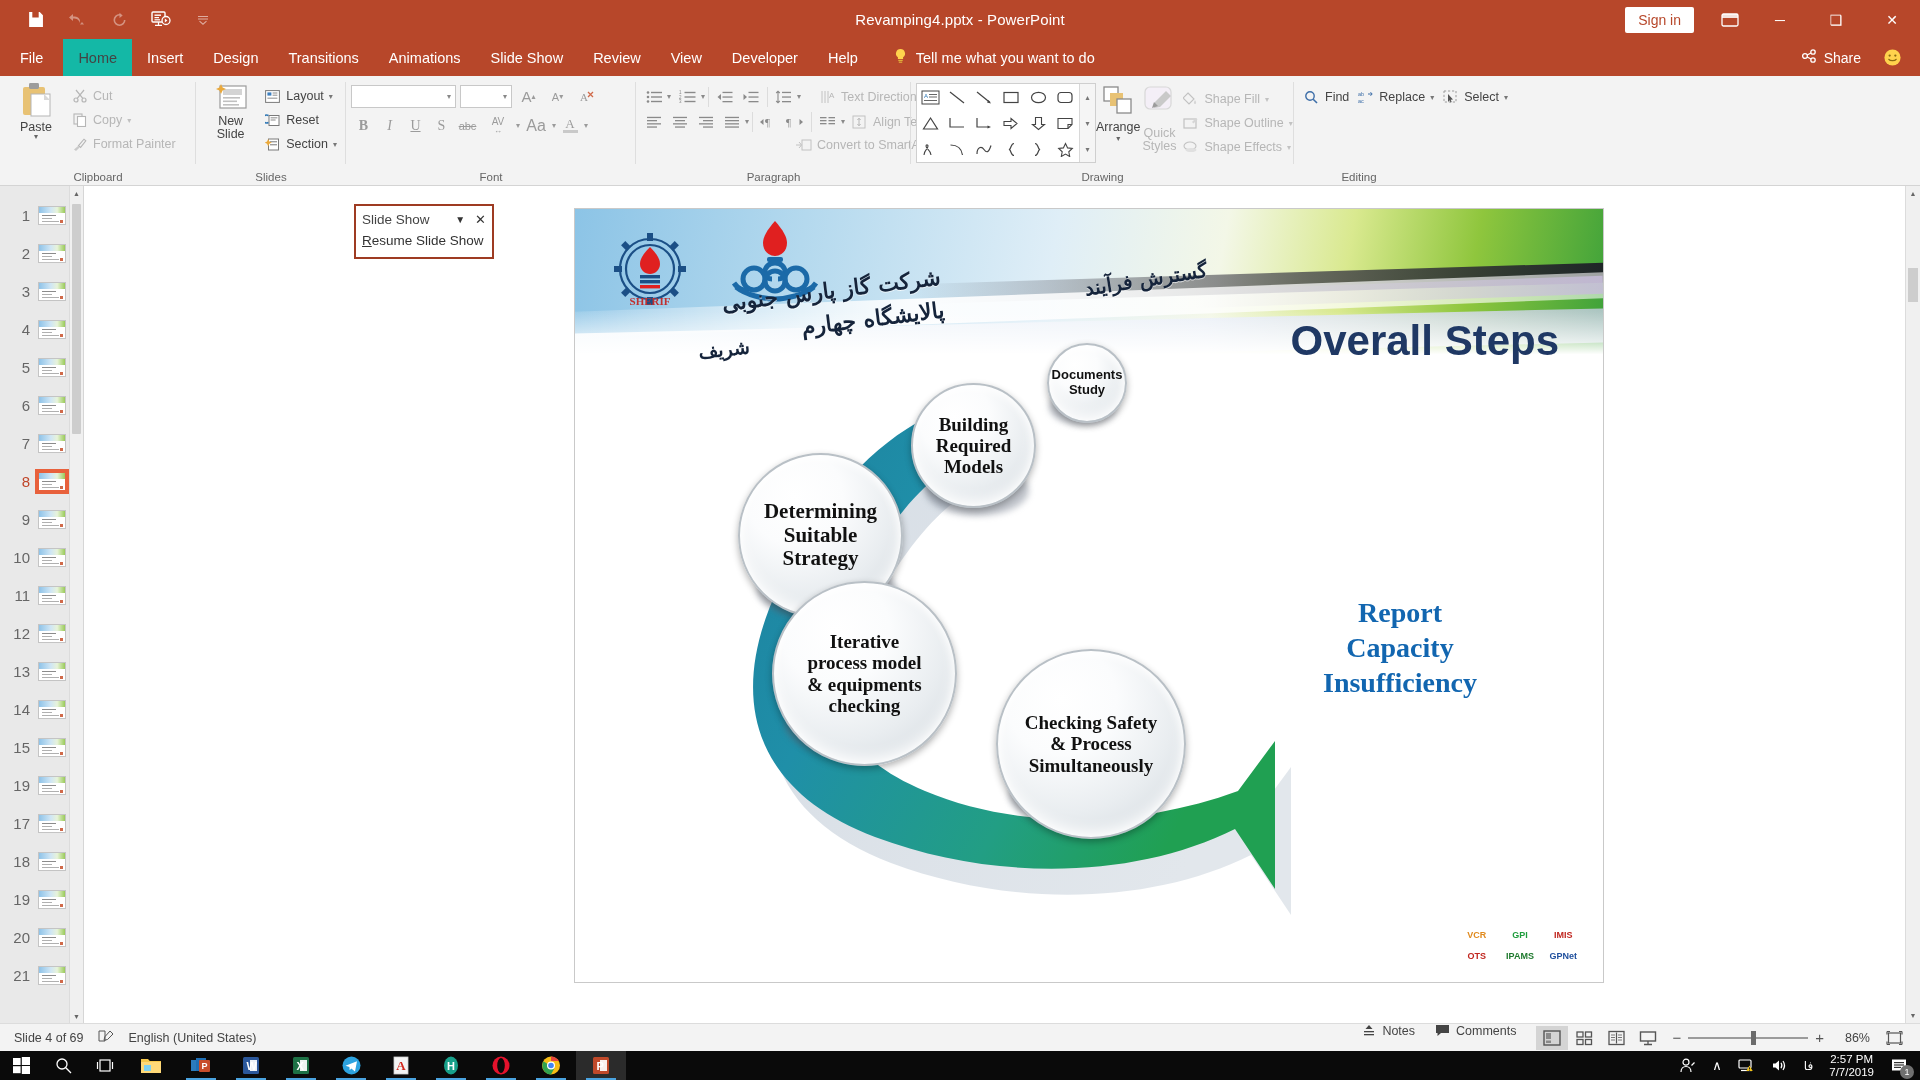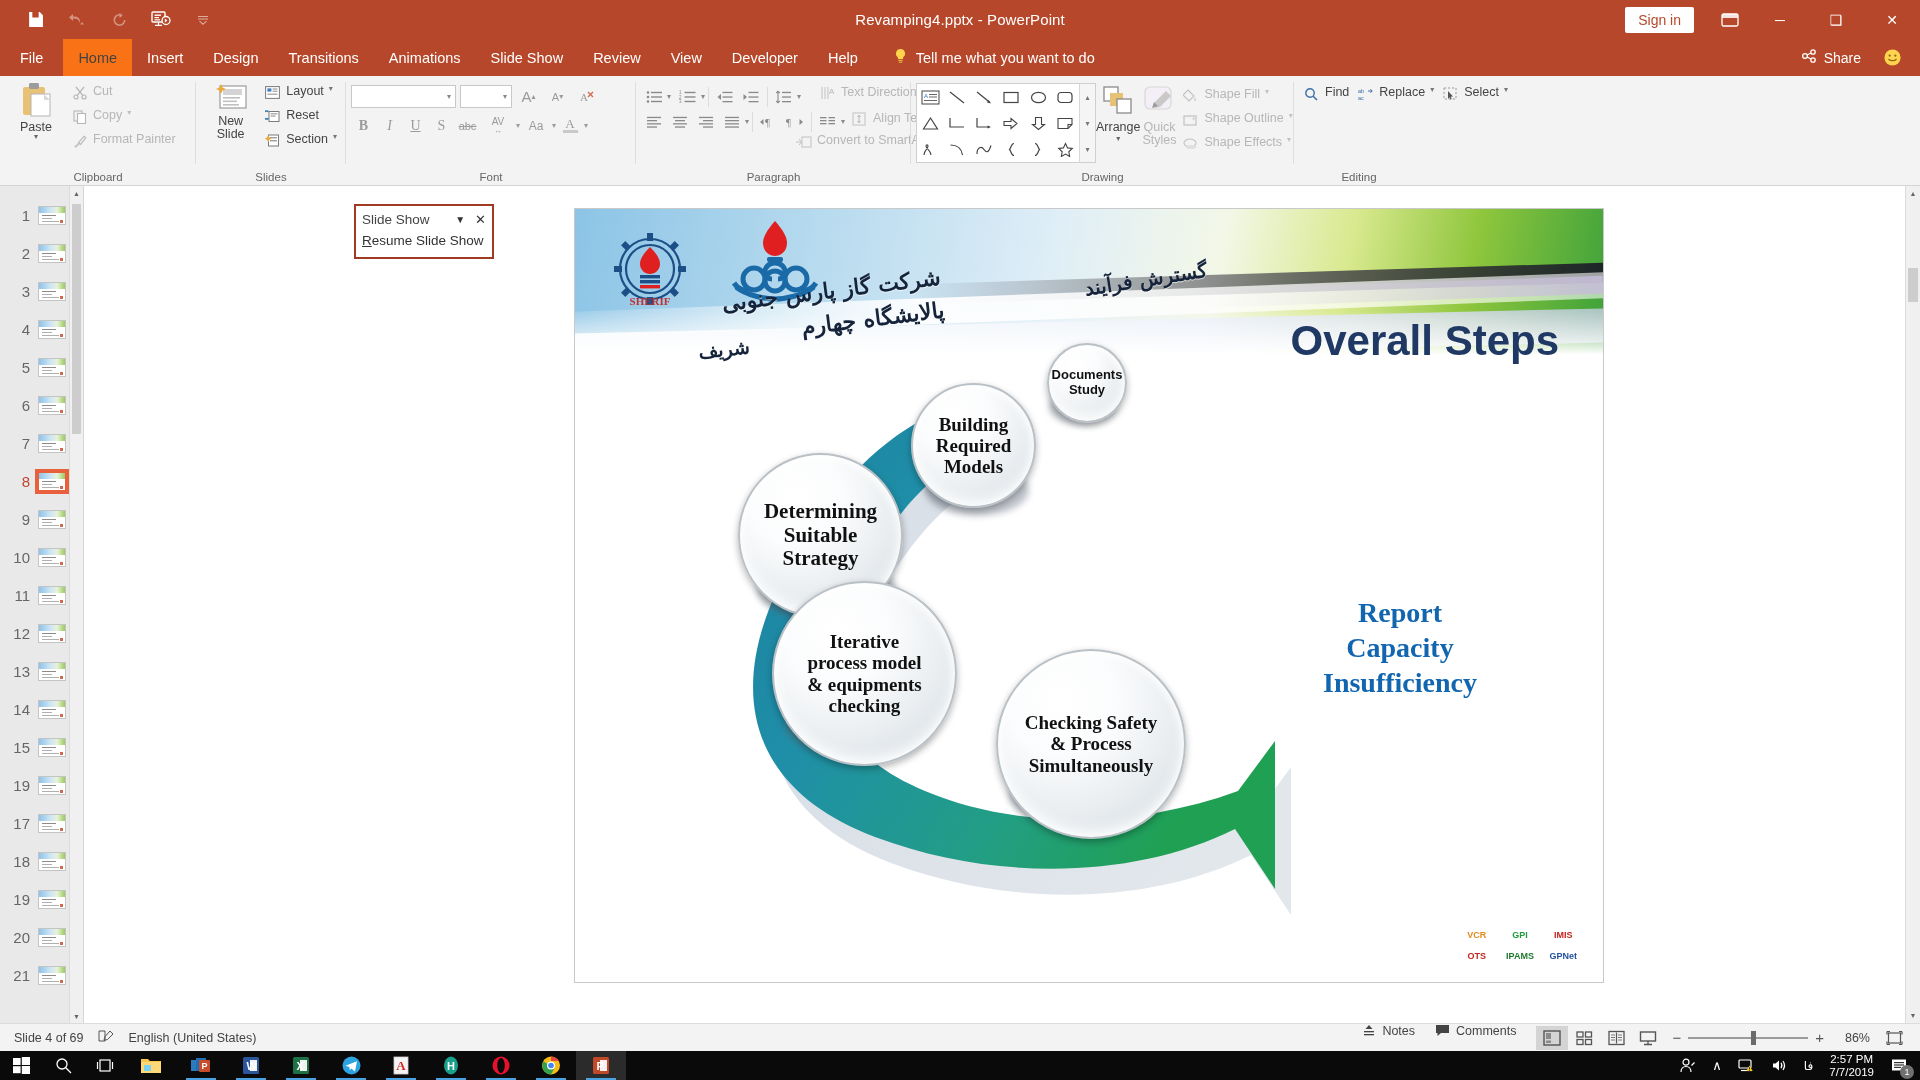--- a/index.html
+++ b/index.html
@@ -34,21 +34,21 @@
   .wbtn{ width:56px;height:39px;display:flex;align-items:center;justify-content:center;
     font-size:14px;cursor:pointer;}
 
   
   .tabs{
     height:37px;background:#b7472a;display:flex;align-items:stretch;color:#fff;
     font-size:14.5px;
   }
   .tab{ padding:0 15px; display:flex;align-items:center;cursor:pointer;}
   .tab.file{ padding:0 20px; }
-  .tab.active{ background:#f97316;color:#444; }
+  .tab.active{ background:#14b8a6;color:#444; }
   .tellme{ display:flex;align-items:center;gap:8px;padding:0 12px;margin-left:8px;cursor:pointer;}
   .tellme .bulb{ color:#ffd34d; font-size:15px;}
   .tabs .share{
     margin-left:auto;display:flex;align-items:center;gap:7px;padding:0 22px;font-size:14px;cursor:pointer;
   }
   .smile{ display:flex;align-items:center;padding-right:18px;font-size:17px;color:#ffd34d;}
 
   
   .ribbon{
     height:110px;background:#f3f3f3;border-bottom:1px solid #d4d4d4;
@@ -58,21 +58,21 @@
   .grp-body{ flex:1; display:flex; align-items:flex-start; }
   .grp-label{ text-align:center;font-size:11.5px;color:#666;height:18px;line-height:18px;position:relative;}
   .grp::after{
     content:""; position:absolute; right:0; top:6px; bottom:22px; width:1px; background:#dedede;
   }
   .grp.nosep::after{ display:none; }
 
   .big-btn{ width:62px;display:flex;flex-direction:column;align-items:center;justify-content:flex-start;
     padding-top:4px;cursor:pointer;}
   .big-btn .lbl{ font-size:12.5px;text-align:center;line-height:13px;margin-top:3px;}
-  .small-row{ display:flex;gap:5px;height:24px;padding:0 4px;cursor:pointer;white-space:nowrap;}
+  .small-row{ display:flex;align-items:center;gap:5px;height:24px;padding:0 4px;cursor:pointer;white-space:nowrap;}
   .small-row.dis{ color:#b6b6b6; }
   .icosm{ width:17px;height:17px;display:inline-flex;align-items:center;justify-content:center;font-size:13px;}
 
   
   .clip-col{ display:flex; }
   .clip-right{ display:flex;flex-direction:column;padding-top:4px;}
 
   
   .font-name{ width:105px;height:23px;border:1px solid #c8c8c8;background:#fff;display:flex;align-items:center;
     padding:0 4px;font-size:12px;}
@@ -447,21 +447,21 @@
         <div class="fbtn" style="font-family:'Liberation Serif',serif;font-weight:bold;font-size:14px">B</div>
         <div class="fbtn" style="font-family:'Liberation Serif',serif;font-style:italic;font-size:14px">I</div>
         <div class="fbtn" style="font-family:'Liberation Serif',serif;text-decoration:underline;font-size:14px">U</div>
         <div class="fbtn" style="font-family:'Liberation Serif',serif;font-size:14px">S</div>
         <div class="fbtn" style="font-size:11px;text-decoration:line-through">abc</div>
         <div class="fbtn" style="width:34px;flex-direction:column;font-size:10px;line-height:9px">
           <span>AV</span>
           <span style="font-size:8px">↔</span>
         </div>
         <span style="font-size:8px;color:#9b9b9b">▾</span>
-        <div class="fbtn" style="width:30px;font-size:12px">Aa</div>
+        <div class="fbtn" style="width:30px;font-size:16px">Aa</div>
         <span style="font-size:8px;color:#9b9b9b">▾</span>
         <div class="fbtn" style="width:26px;flex-direction:column">
           <span style="font-family:'Liberation Serif',serif;font-size:13px;line-height:12px">A</span>
           <span style="display:block;width:15px;height:3px;background:#c9c9c9"></span>
         </div>
         <span style="font-size:8px;color:#9b9b9b">▾</span>
       </div>
     </div>
     <div class="grp-label">Font</div>
   </div>
@@ -738,21 +738,21 @@
         <span class="lbl" style="margin-top:2px">Arrange</span>
         <span style="font-size:8px;color:#666">▾</span>
       </div>
 
       <div class="big-btn" style="width:64px;padding-top:2px;color:#b6b6b6">
         <svg width="38" height="34" viewBox="0 0 38 34">
             <rect x="5" y="2" width="26" height="22" rx="5" fill="#f4eff7" stroke="#d8d8d8" stroke-width="1.2"></rect>
             <path d="M26 6l5 5-11 11-6 1 1-6z" fill="#c9c9c9"></path>
             <path d="M14 17l-2 6 6-2z" fill="#9b9b9b"></path>
           </svg>
-        <span class="lbl" style="margin-top:2px">Quick</span>
+        <span class="lbl" style="margin-top:8px">Quick</span>
         <span class="lbl" style="margin-top:0">Styles</span>
       </div>
 
       <div style="display:flex;flex-direction:column;padding-top:4px">
         <div class="small-row dis">
           <span class="icosm">
             <svg width="15" height="14" viewBox="0 0 15 14">
                 <path d="M5 1l6 6-5 5-6-6z" fill="none" stroke="#c2c2c2" stroke-width="1.1"></path>
                 <path d="M12 8c1.5 2 1.5 4 0 4s-1.5-2 0-4z" fill="#d6d6d6"></path>
               </svg>

